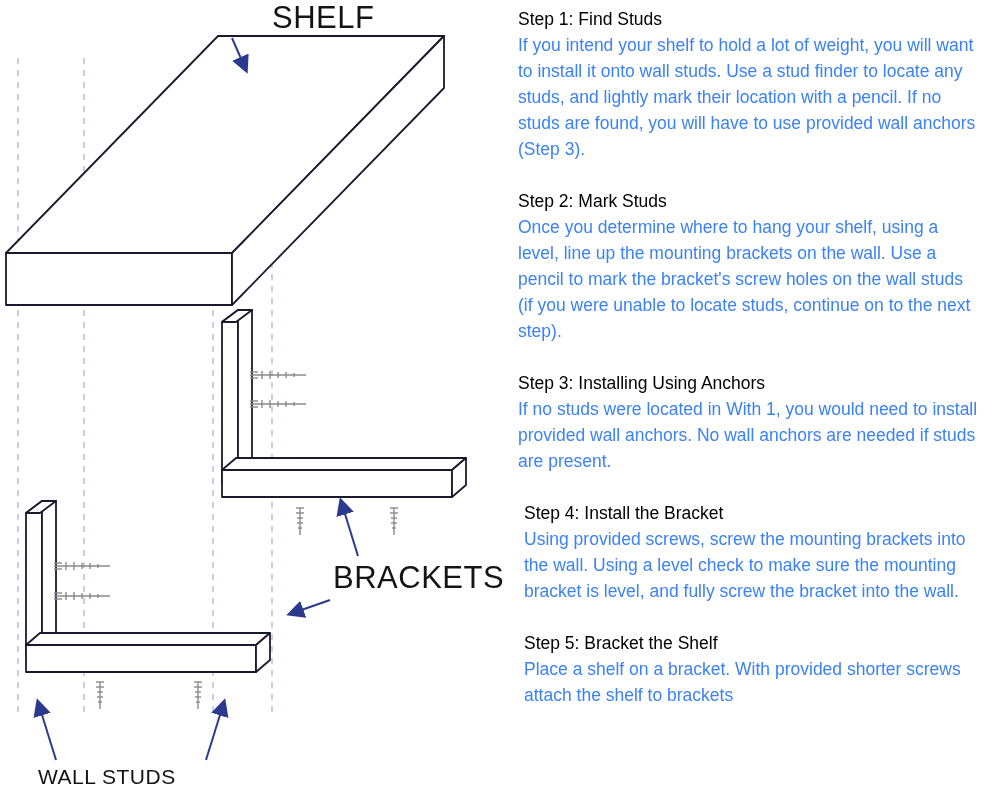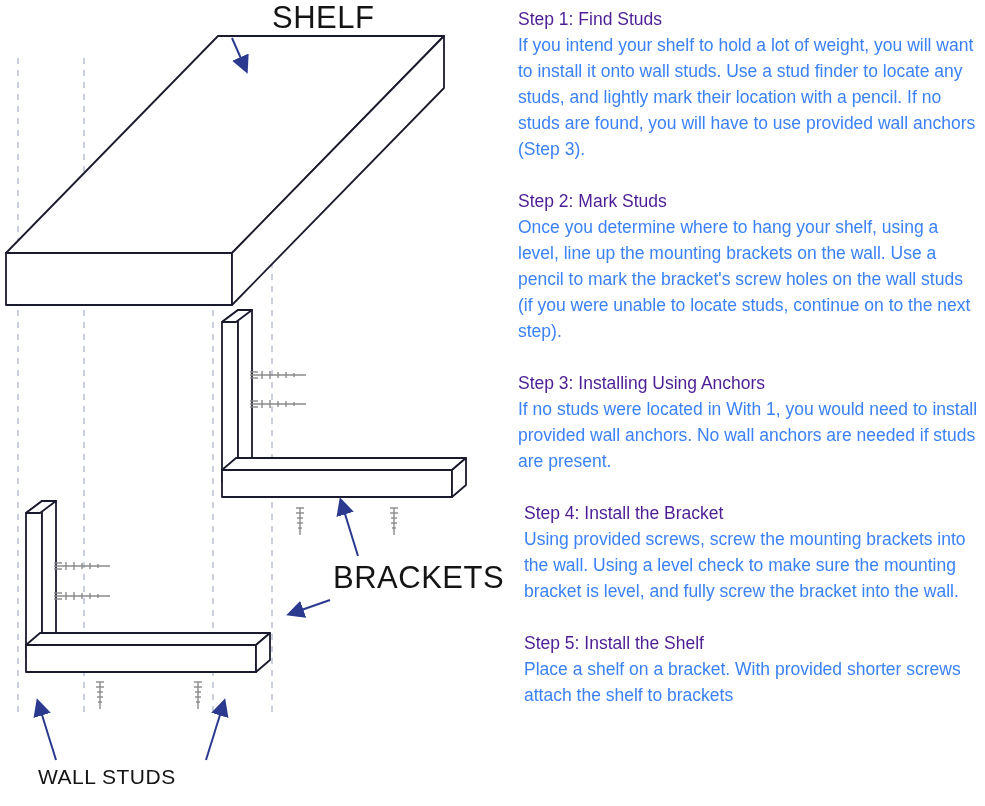--- a/index.html
+++ b/index.html
@@ -61,21 +61,21 @@
     top: 6px;
     width: 462px;
     height: 790px;
   }
   .step {
     margin-bottom: 26px;
   }
   .step-title {
     font-size: 17.5px;
     line-height: 26px;
-    color: #4c1d95;
+    color: #000000;
   }
   .step-body {
     font-size: 17.5px;
     line-height: 26px;
     color: #3b82f6;
   }
   .step-4 .step-title,
   .step-4 .step-body,
   .step-5 .step-title,
   .step-5 .step-body {
@@ -260,18 +260,18 @@
       <div class="step-title">Step 3: Installing Using Anchors</div>
       <div class="step-body">If no studs were located in With 1, you would need to install provided wall anchors. No wall anchors are needed if studs are present.</div>
     </div>
 
     <div class="step step-4">
       <div class="step-title">Step 4: Install the Bracket</div>
       <div class="step-body">Using provided screws, screw the mounting brackets into the wall. Using a level check to make sure the mounting bracket is level, and fully screw the bracket into the wall.</div>
     </div>
 
     <div class="step step-5">
-      <div class="step-title">Step 5: Install the Shelf</div>
+      <div class="step-title">Step 5: Bracket the Shelf</div>
       <div class="step-body">Place a shelf on a bracket. With provided shorter screws attach the shelf to brackets</div>
     </div>
 
   </div>
 </div>
 
 </body></html>

